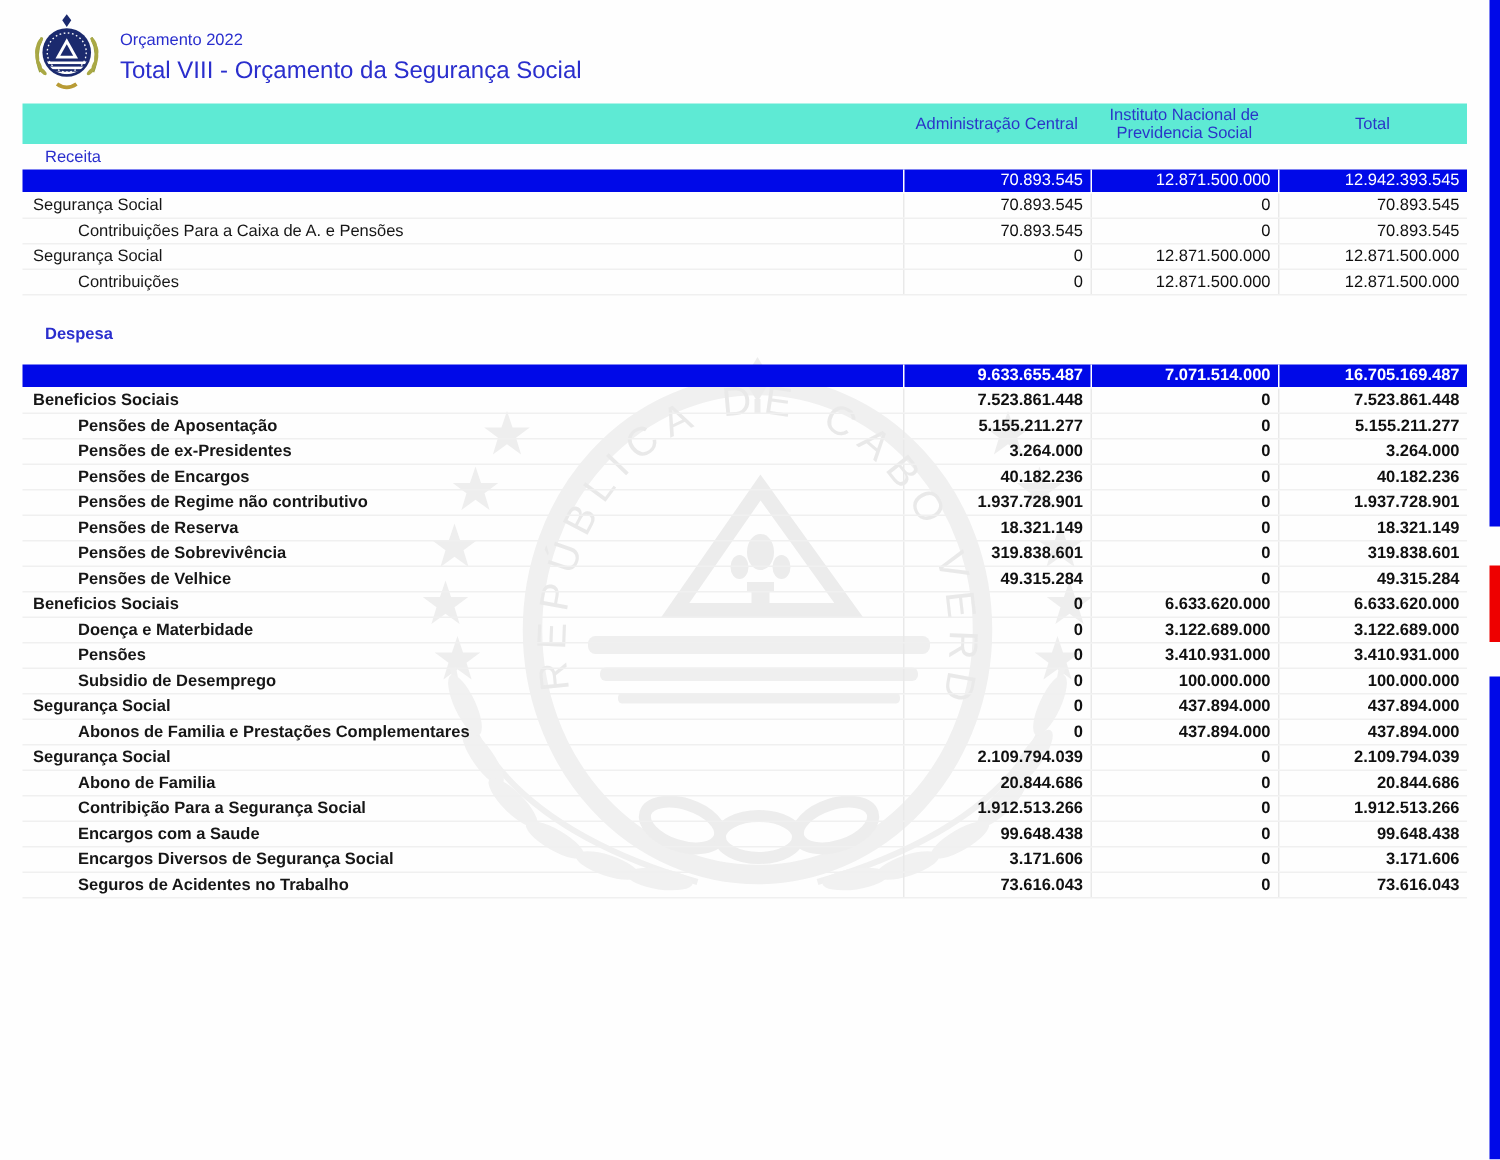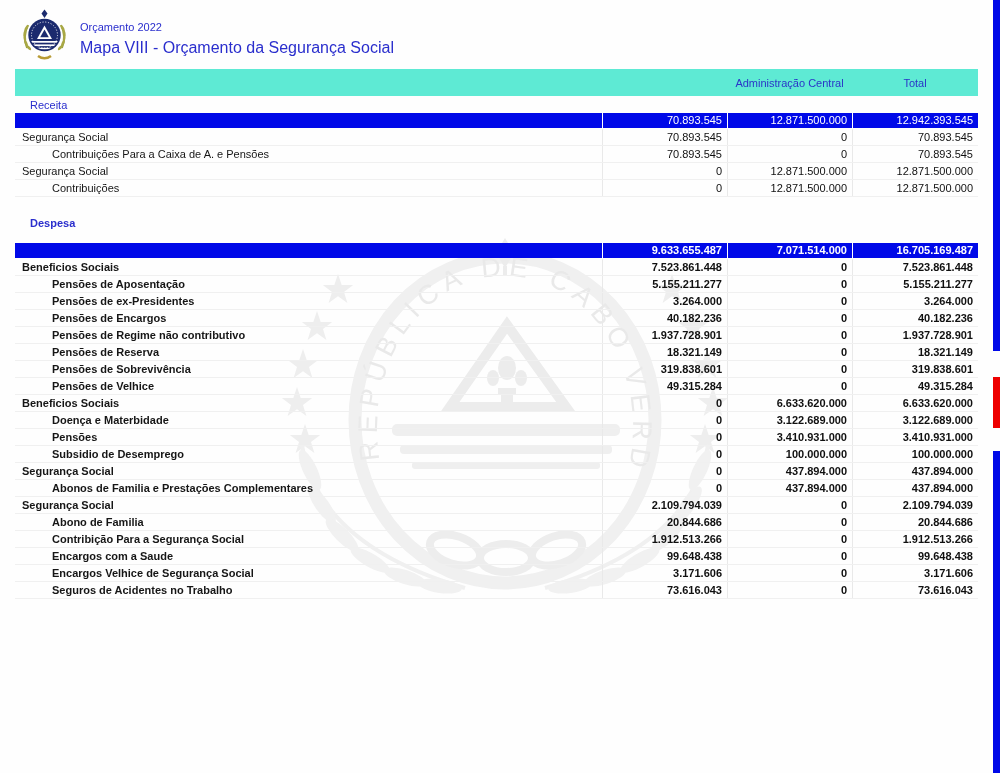--- a/index.html
+++ b/index.html
@@ -154,27 +154,28 @@
           <ellipse cx="42.5" cy="20" rx="3.4" ry="1.3" transform="rotate(60 42.5 20)"></ellipse>
           <ellipse cx="44.2" cy="25" rx="3.4" ry="1.3" transform="rotate(80 44.2 25)"></ellipse>
           <ellipse cx="44.2" cy="30" rx="3.4" ry="1.3" transform="rotate(95 44.2 30)"></ellipse>
           <ellipse cx="43" cy="35" rx="3.4" ry="1.3" transform="rotate(115 43 35)"></ellipse>
           <ellipse cx="40.5" cy="39.5" rx="3.4" ry="1.3" transform="rotate(135 40.5 39.5)"></ellipse>
         </g>
         <path d="M 18,48 Q 24.5,52.5 31,48" fill="none" stroke="#b89b35" stroke-width="2.6"></path>
       </svg>
     </div>
     <div class="title-small">Orçamento 2022</div>
-    <div class="title-big">Mapa VIII - Orçamento da Segurança Social</div>
+    <div class="title-big">Total VIII - Orçamento da Segurança Social</div>
   </div>
 
   <div class="report">
     <div class="colhead">
       <div class="spacer"></div>
       <div class="ch w1">Administração Central</div>
+      <div class="ch w2">Instituto Nacional de Previdencia Social</div>
       <div class="ch w3">Total</div>
     </div>
     <div id="sections">
         <div class="section">
           <div class="section-label">Receita</div>
           <div class="total-bar" style="background: rgb(0, 9, 232);">
             <div class="lbl"></div>
             <div class="val w1">70.893.545</div>
             <div class="val w2">12.871.500.000</div>
             <div class="val w3">12.942.393.545</div>
@@ -314,21 +315,21 @@
             <div class="val w2">0</div>
             <div class="val w3">1.912.513.266</div>
           </div>
           <div class="data-row">
             <div class="lbl ind">Encargos com a Saude</div>
             <div class="val w1">99.648.438</div>
             <div class="val w2">0</div>
             <div class="val w3">99.648.438</div>
           </div>
           <div class="data-row">
-            <div class="lbl ind">Encargos Velhice de Segurança Social</div>
+            <div class="lbl ind">Encargos Diversos de Segurança Social</div>
             <div class="val w1">3.171.606</div>
             <div class="val w2">0</div>
             <div class="val w3">3.171.606</div>
           </div>
           <div class="data-row">
             <div class="lbl ind">Seguros de Acidentes no Trabalho</div>
             <div class="val w1">73.616.043</div>
             <div class="val w2">0</div>
             <div class="val w3">73.616.043</div>
           </div>

